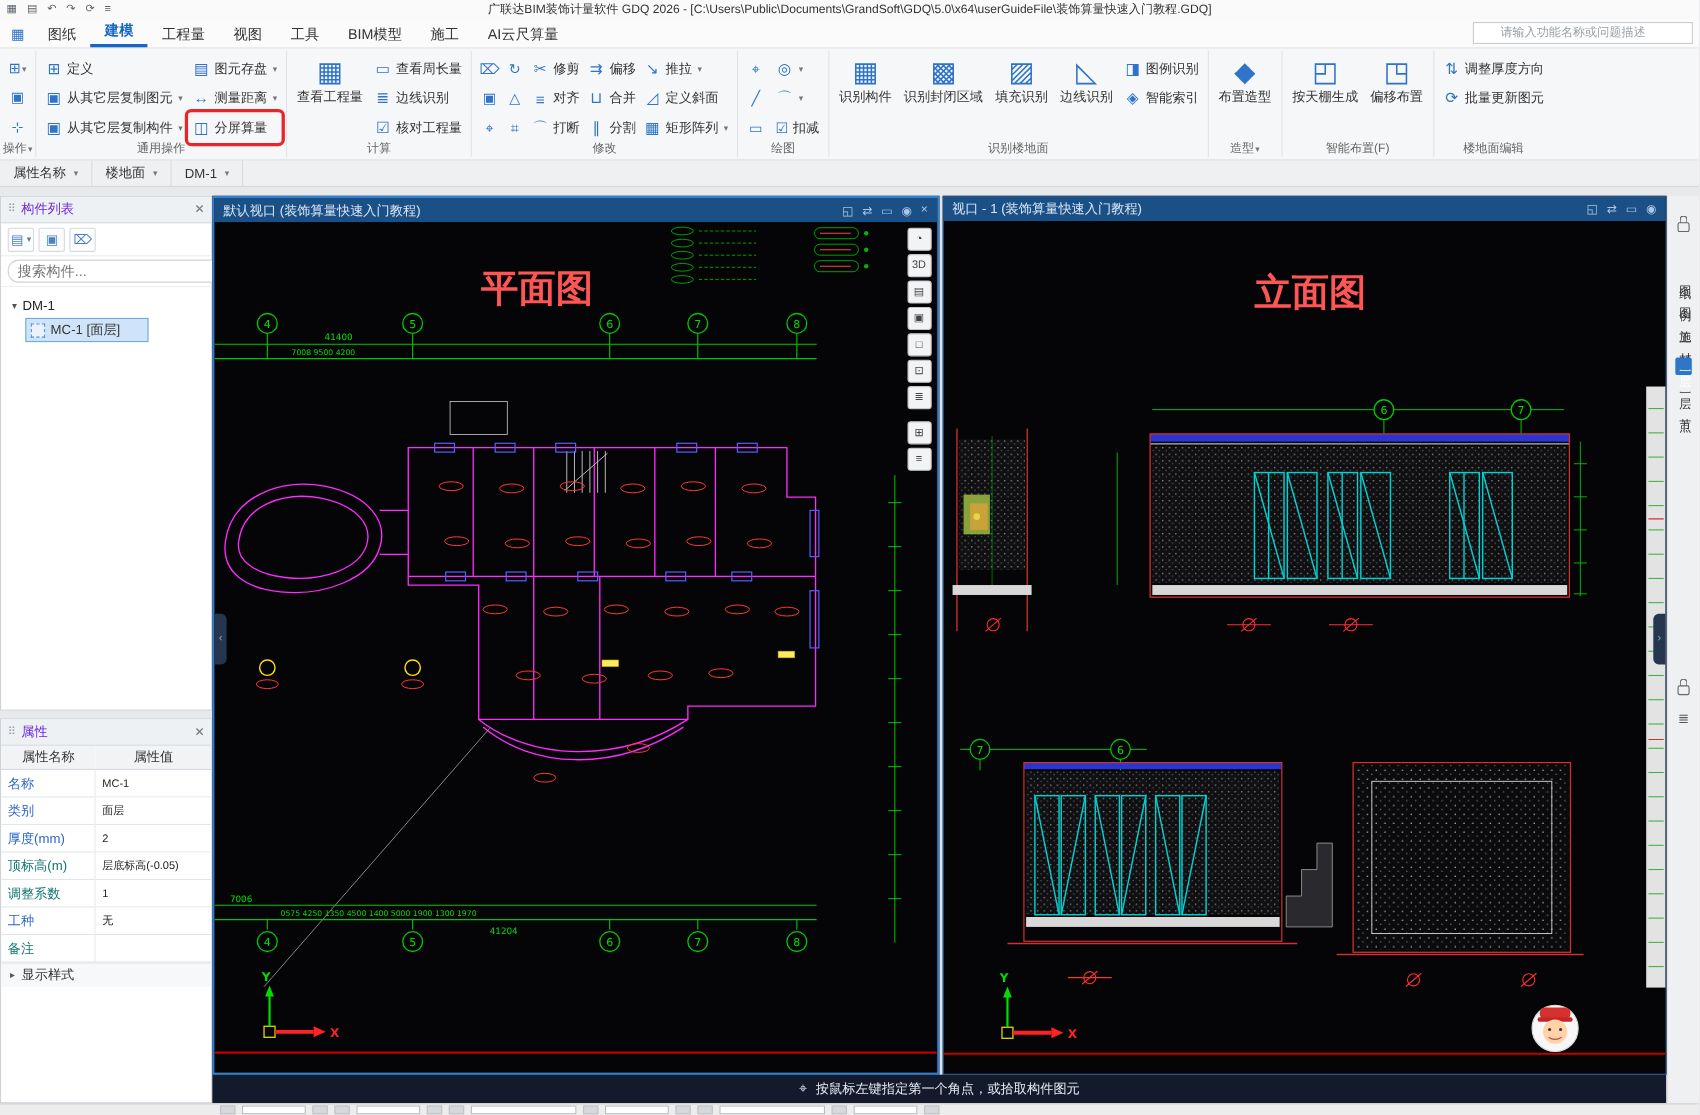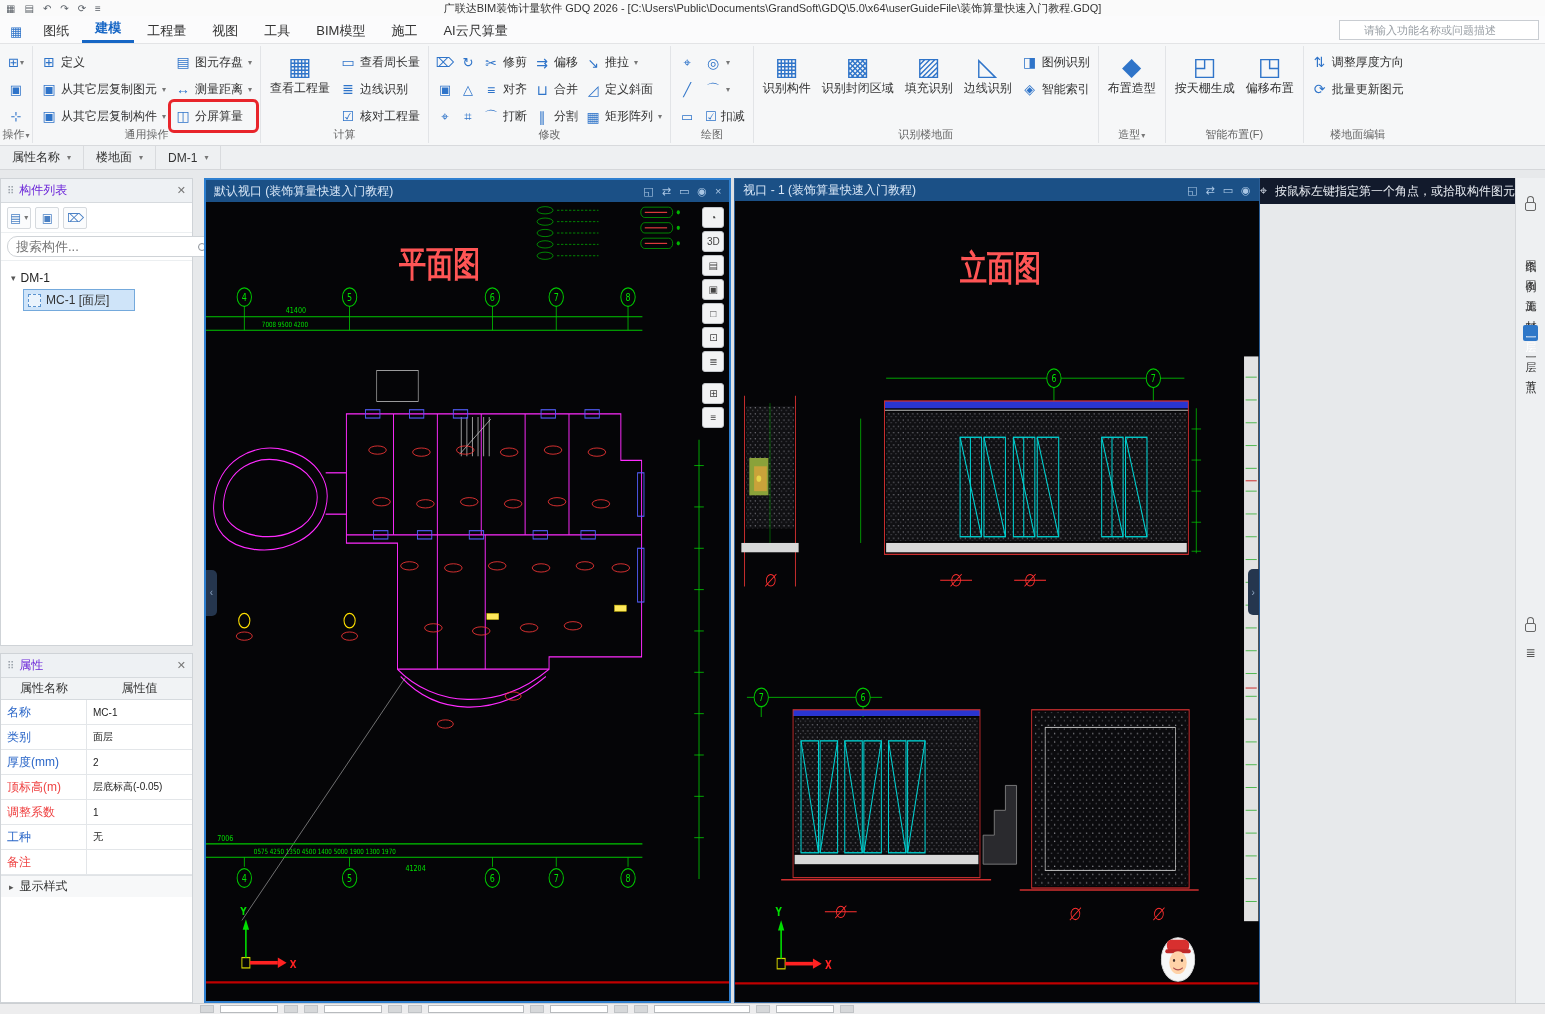--- a/index.html
+++ b/index.html
@@ -56,27 +56,27 @@
 .mag{width:8px;height:8px;border:1.5px solid #8a9097;border-radius:50%;position:relative;flex:0 0 auto}
 .mag:after{content:"";position:absolute;width:5px;height:1.5px;background:#8a9097;transform:rotate(45deg);right:-4px;bottom:-2px}
 .tree{flex:1;padding:6px 2px;min-height:0}
 .tree-root{display:flex;align-items:center;gap:5px;height:22px;padding:0 8px;font-size:12px;color:#222}
 .tw{font-size:9px;color:#555}
 .tree-item{margin-left:20px;height:22px;display:flex;align-items:center;gap:5px;background:#cfe4f9;border:1px solid #74a9dc;width:112px;padding:0 4px;font-size:12px;cursor:pointer}
 .ticon{width:13px;height:13px;border:1px dashed #5a93cf;background:#eaf3fc;flex:0 0 auto}
 .props-table{display:grid;grid-template-columns:86px 1fr}
 .pcell{height:25px;display:flex;align-items:center;padding:0 6px;border-bottom:1px solid #e3e6e9;font-size:12px;overflow:hidden;white-space:nowrap}
 .pcell.hdr{background:#f1f3f5;justify-content:center;color:#333;border-bottom:1px solid #d6dade;height:22px}
-.pcell.name{color:#ef4444;border-right:1px solid #e3e6e9}
+.pcell.name{color:#0f766e;border-right:1px solid #e3e6e9}
 .pcell.name.blue{color:#2a66c8}
 .pcell.val{color:#222;background:#fff;font-size:10px}
 .pshow{height:22px;display:flex;align-items:center;gap:6px;padding:0 8px;border-top:1px solid #e0e3e6;background:#f7f8f9;font-size:12px;color:#333;cursor:pointer}
 .pfill{flex:1}
 
-.center{flex:1;display:flex;padding-left:11px;min-width:0}
+.center{flex:1;display:flex;flex-direction:column;padding-left:0;min-width:0}
 .viewports{flex:1;display:flex;gap:3px;background:#dfe1e4;min-height:0}
 .viewport{position:relative;flex:1;display:flex;flex-direction:column;background:#06080a;min-width:0}
 .viewport.vleft{border:2px solid #2f80d0}
 .viewport.vright{border:1px solid #2b5e96}
 .vhead{height:22px;background:#1b5086;color:#d9e7f7;display:flex;align-items:center;padding:0 8px;font-size:12px;gap:6px;flex:0 0 auto}
 .vtitle{flex:1;white-space:nowrap;overflow:hidden}
 .vicons{display:flex;gap:8px;color:#a9c6e4;font-size:11px}
 .vicons span{cursor:pointer}
 .vbody{flex:1;position:relative;min-height:0}
 .cad{position:absolute;inset:0;width:100%;height:100%;display:block}

